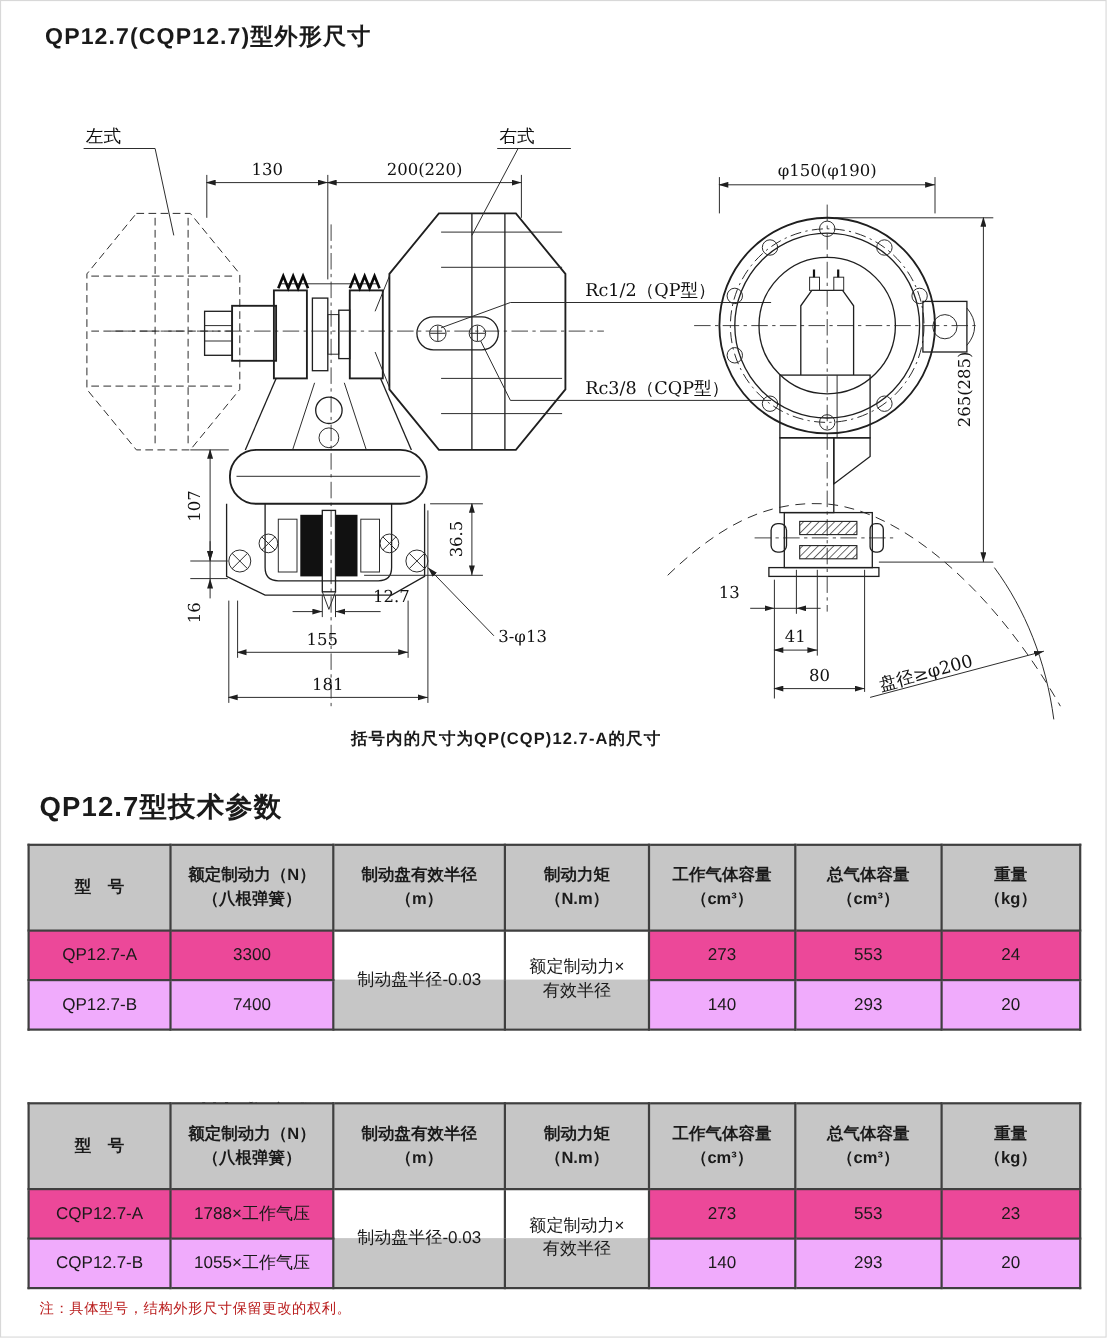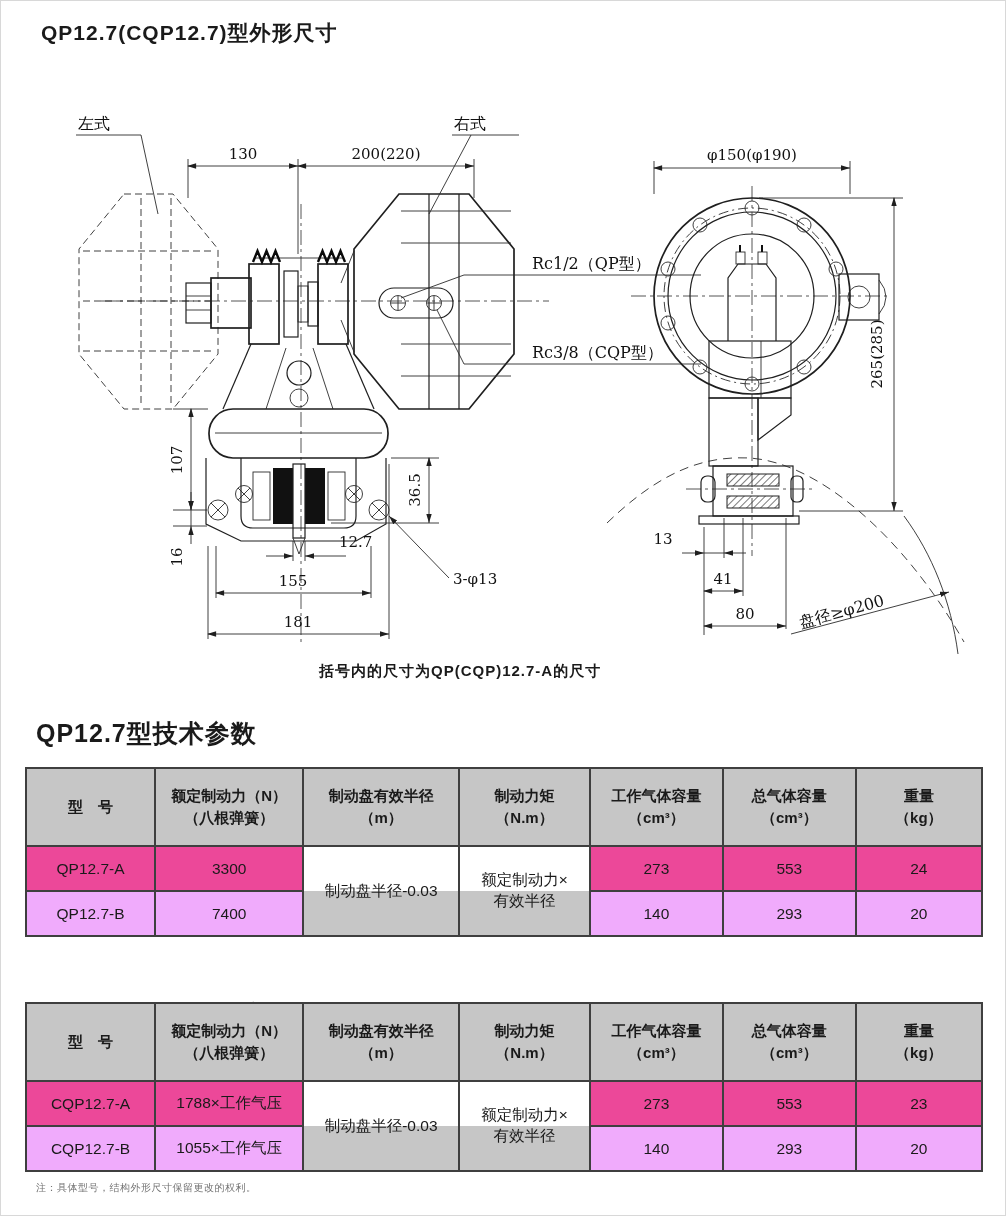--- a/index.html
+++ b/index.html
@@ -33,21 +33,21 @@
   table.spec tr.hdr td{
     background:#c6c6c6;font-weight:bold;font-size:15px;height:76px;line-height:1.5;
   }
   table.spec tr.row-a td{height:43px;}
   table.spec tr.row-b td{height:43px;background:#f0abfc;}
   table.spec td.merged{
     background:linear-gradient(to bottom,#ffffff 0 50%,#c6c6c6 50% 100%);
     line-height:1.35;
   }
   .footnote{
-    position:absolute;left:35px;top:1180px;font-size:10px;color:#737373;
+    position:absolute;left:35px;top:1180px;font-size:13px;color:#b91c1c;
     letter-spacing:0.5px;
   }
   
   .ol{fill:none;stroke:#1f1f1f;stroke-width:1.7;}
   .o2{fill:none;stroke:#1f1f1f;stroke-width:1.2;}
   .tl{fill:none;stroke:#2a2a2a;stroke-width:0.9;}
   .dash{stroke-dasharray:7 4;}
   .cl{fill:none;stroke:#2a2a2a;stroke-width:0.8;stroke-dasharray:15 4 3 4;}
   .dim{fill:none;stroke:#2a2a2a;stroke-width:0.9;}
   .spring{fill:none;stroke:#0a0a0a;stroke-width:2.4;}

